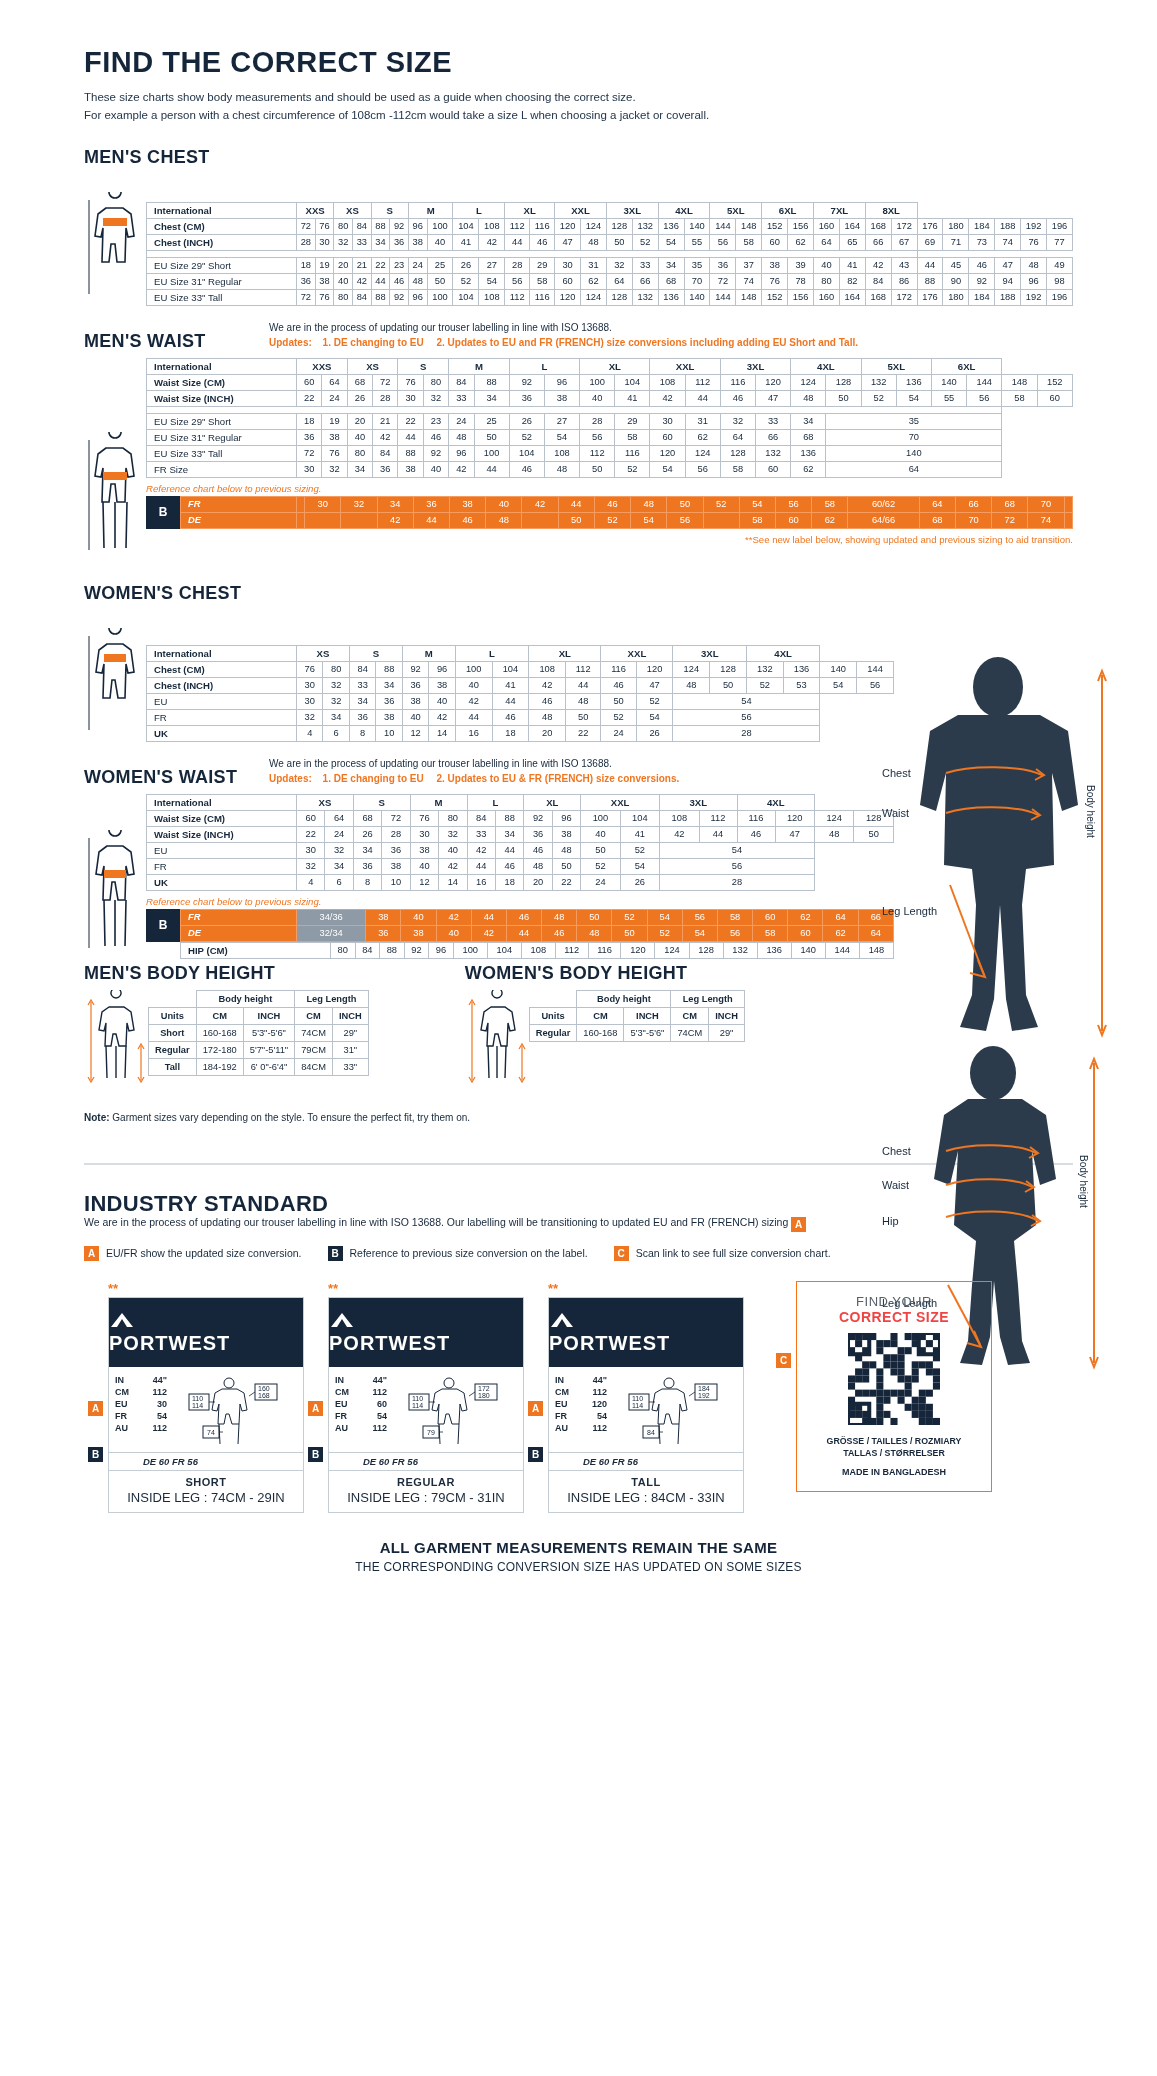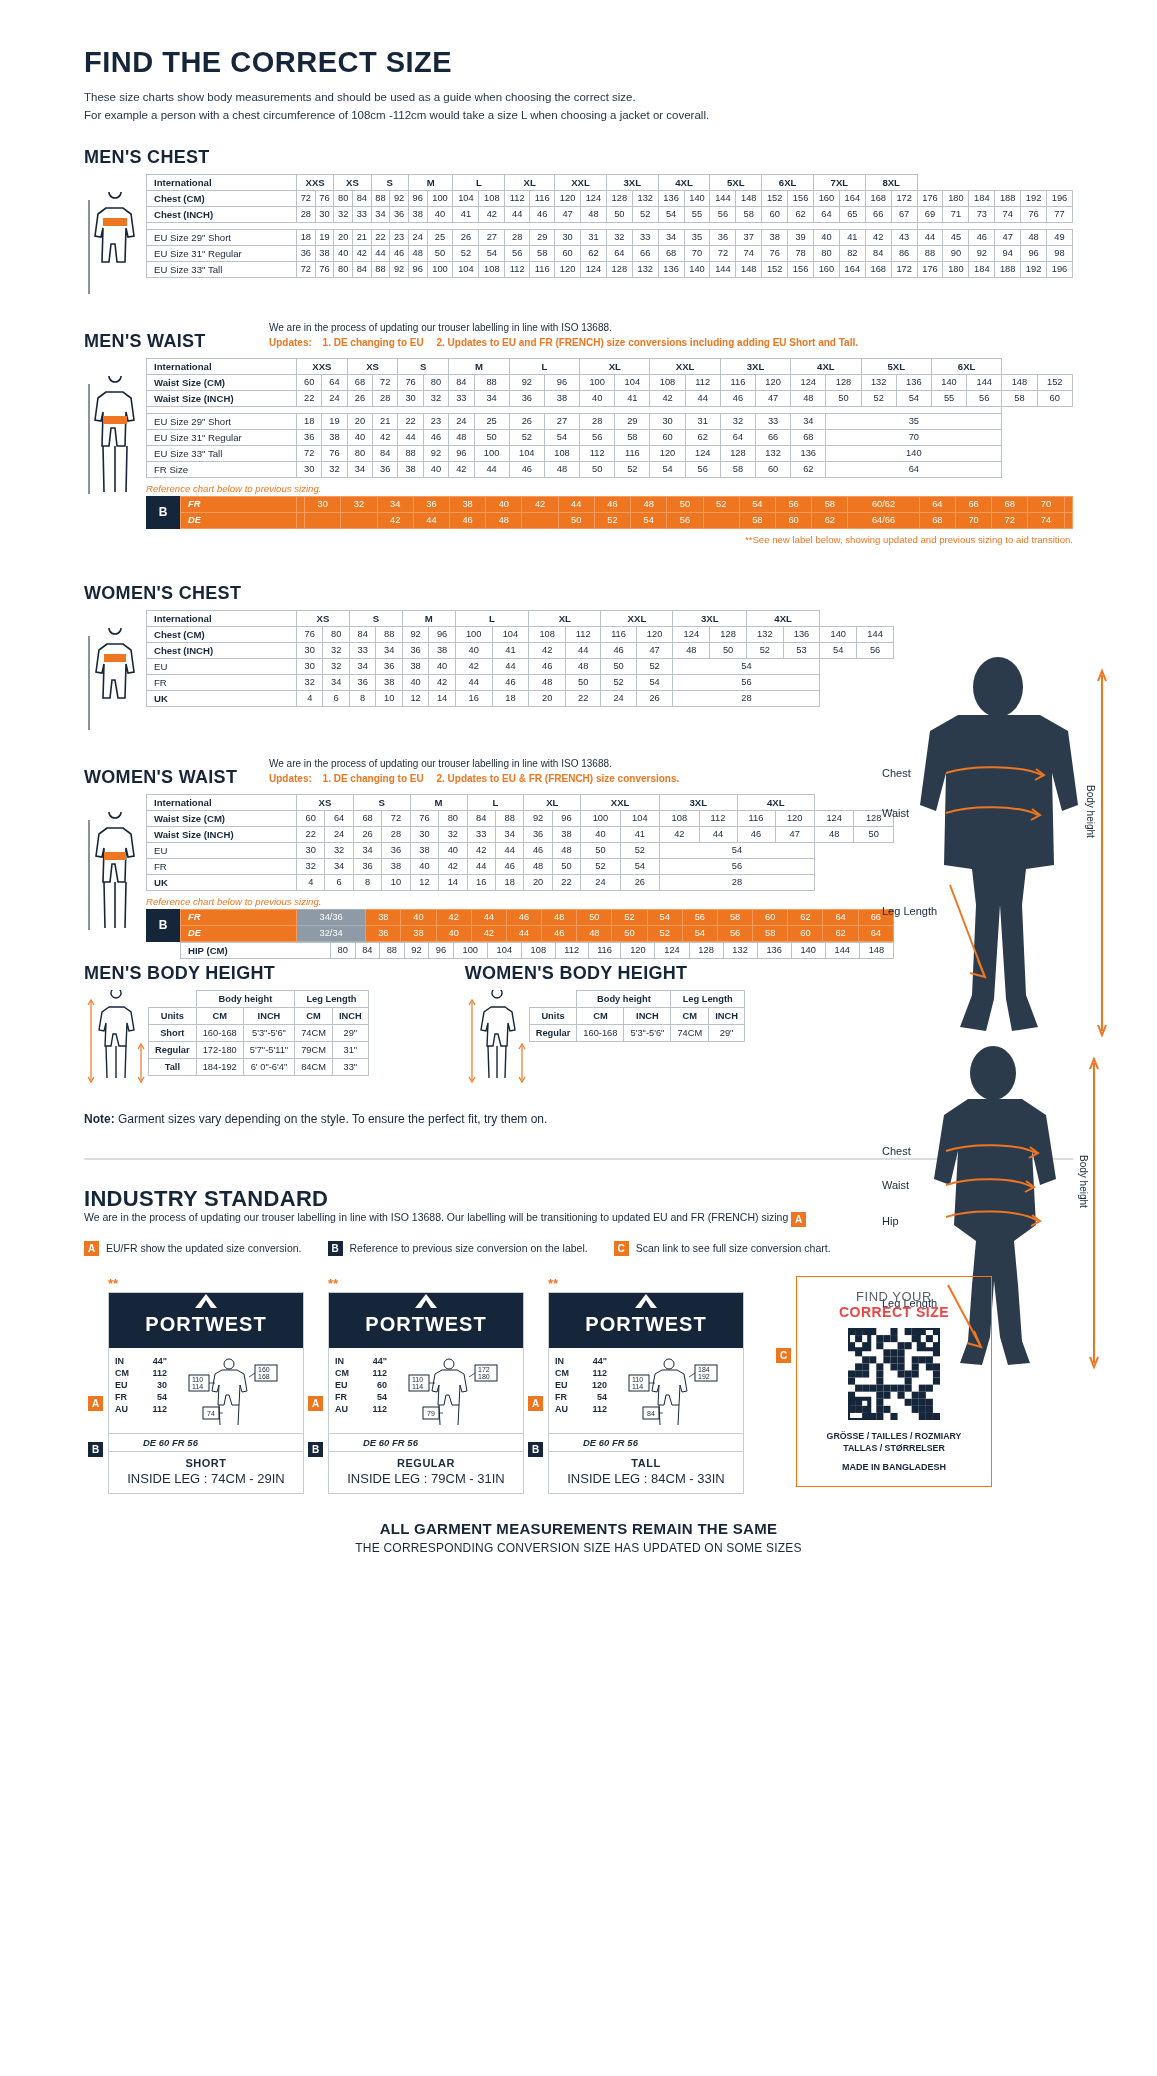--- a/index.html
+++ b/index.html
@@ -21,21 +21,21 @@
   }
   .intro { font-size:11.5px; line-height:1.55; color:#23364a; margin:0 0 22px 0; }
   h2.sect {
     font-size:18px; font-weight:bold; letter-spacing:0.3px;
     color:#16263a; margin:0; text-transform:uppercase;
   }
 
   .content { padding:46px 84px 10px 84px; }
 
   
-  .block { display:flex; align-items:flex-start; margin-top:6px; }
+  .block { display:flex; align-items:flex-end; margin-top:6px; }
   .figure { width:62px; flex:0 0 62px; padding-top:18px; }
   .tblwrap { flex:1 1 auto; }
 
   table.sz { border-collapse:collapse; width:100%; font-size:9.3px; }
   table.sz td, table.sz th {
     border:1px solid #b9c2cb;
     text-align:center;
     padding:2px 1px;
     height:16px;
     color:#17293c;
@@ -73,21 +73,21 @@
   .bh { display:flex; gap:96px; margin-top:4px; }
   .bh-col { flex:0 0 auto; }
   .bh h2 { margin-bottom:6px; }
   table.bhs { border-collapse:collapse; font-size:9.3px; }
   table.bhs td, table.bhs th {
     border:1px solid #b9c2cb; text-align:center; padding:2px 6px; height:17px; font-weight:normal; color:#17293c;
   }
   table.bhs th { font-weight:bold; }
   .bh-figure { width:64px; flex:0 0 64px; }
 
-  .note-final { font-size:12px; margin:22px 0 0 0; color:#17293c; }
+  .note-final { font-size:10px; margin:22px 0 8px 0; color:#17293c; }
   .note-final b { font-weight:bold; }
 
   
   .mann { position:absolute; }
   .vlabel {
     writing-mode:vertical-rl; text-orientation:mixed;
     font-size:10px; color:#17293c;
   }
 
   
@@ -100,21 +100,21 @@
     font-size:10px; font-weight:bold; text-align:center; line-height:15px; vertical-align:-2px;
   }
   .chip.dark { background:#16263a; }
   .legend { display:flex; gap:26px; font-size:10.5px; color:#17293c; margin-bottom:20px; align-items:center; }
   .legend > div { display:flex; gap:7px; align-items:center; }
 
   .labels-row { display:flex; gap:24px; align-items:flex-start; }
   .label-card { position:relative; width:196px; }
   .star { color:#ef7621; font-size:13px; font-weight:bold; margin-bottom:2px; display:block; height:14px;}
   .lbl-box { border:1px solid #c4ccd4; background:#fff; }
-  .lbl-head { background:#16263a; color:#fff; text-align:center; padding:0 0 12px 0; }
+  .lbl-head { background:#16263a; color:#fff; text-align:left; padding:14px 0 12px 0; }
   .brand { font-size:20px; font-weight:bold; letter-spacing:1px; }
   .lbl-body { display:flex; padding:7px 6px 4px 6px; font-size:9px; }
   .spec { width:54px;text-align:center; }
   .spec div { display:flex; justify-content:space-between; line-height:1.35; }
   .spec .k { font-weight:bold; }
   .spec .v { font-weight:bold; }
   .mini { flex:1 1 auto; position:relative; height:74px; }
   .lbl-de { border-top:1px solid #c4ccd4; font-size:9.5px; font-style:italic; font-weight:bold; padding:3px 0 3px 34px; }
   .lbl-foot { border-top:1px solid #c4ccd4; text-align:center; padding:5px 0 7px 0; }
   .lbl-foot .ft1 { font-size:11px; font-weight:bold; letter-spacing:0.5px; }

